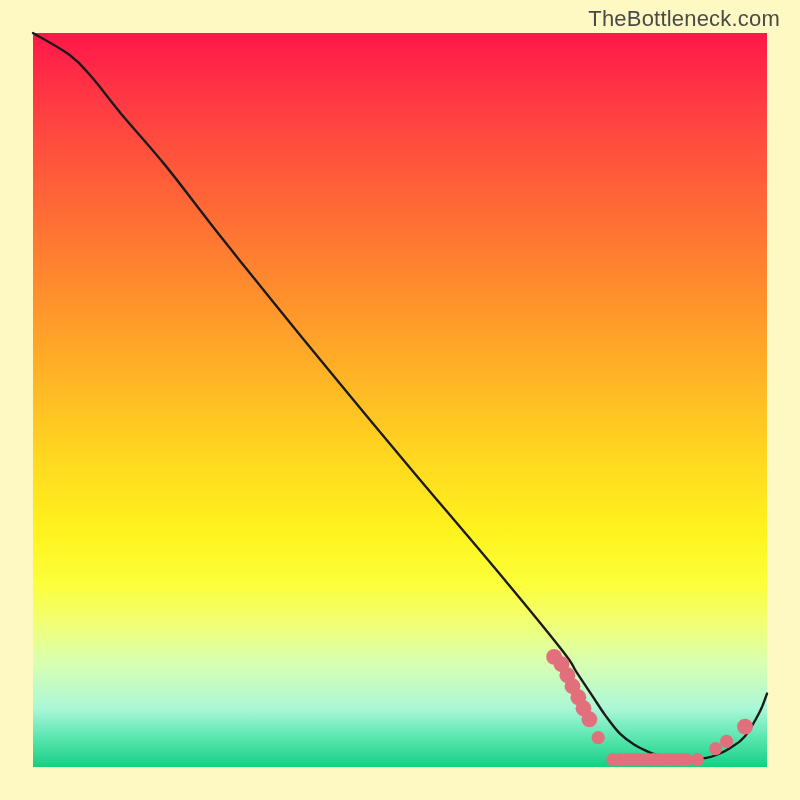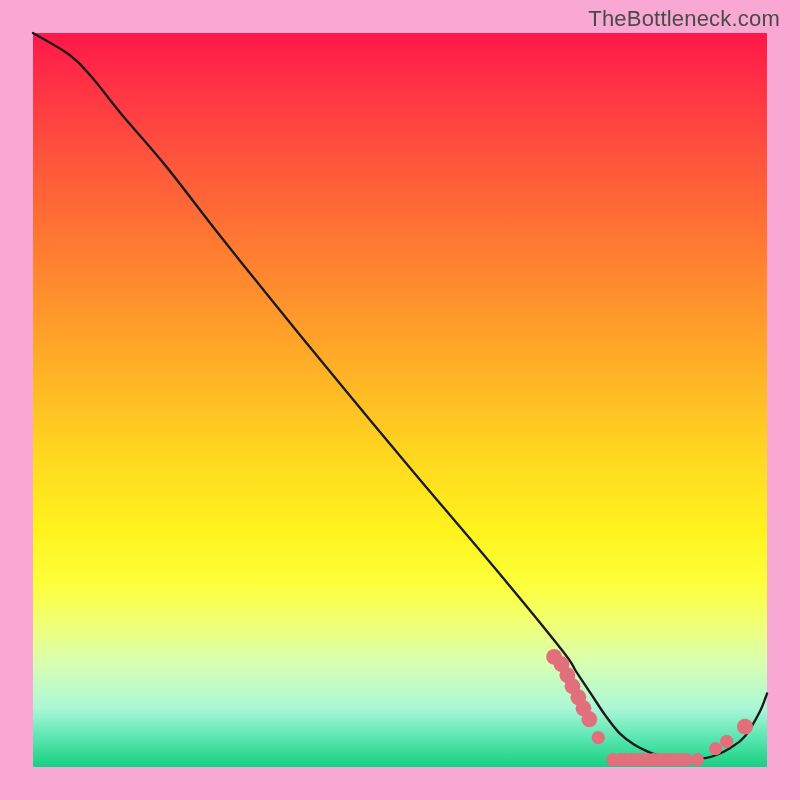--- a/index.html
+++ b/index.html
@@ -8,21 +8,21 @@
     width: 800px;
     height: 800px;
     background: #000;
     overflow: hidden;
     font-family: Arial, Helvetica, sans-serif;
   }
   .stage {
     position: relative;
     width: 800px;
     height: 800px;
-    background: #f9a8d4;
+    background: #fef9c3;
   }
   .plot-area {
     position: absolute;
     left: 33px;
     top: 33px;
     width: 734px;
     height: 734px;
     
     background: linear-gradient(
       to bottom,

